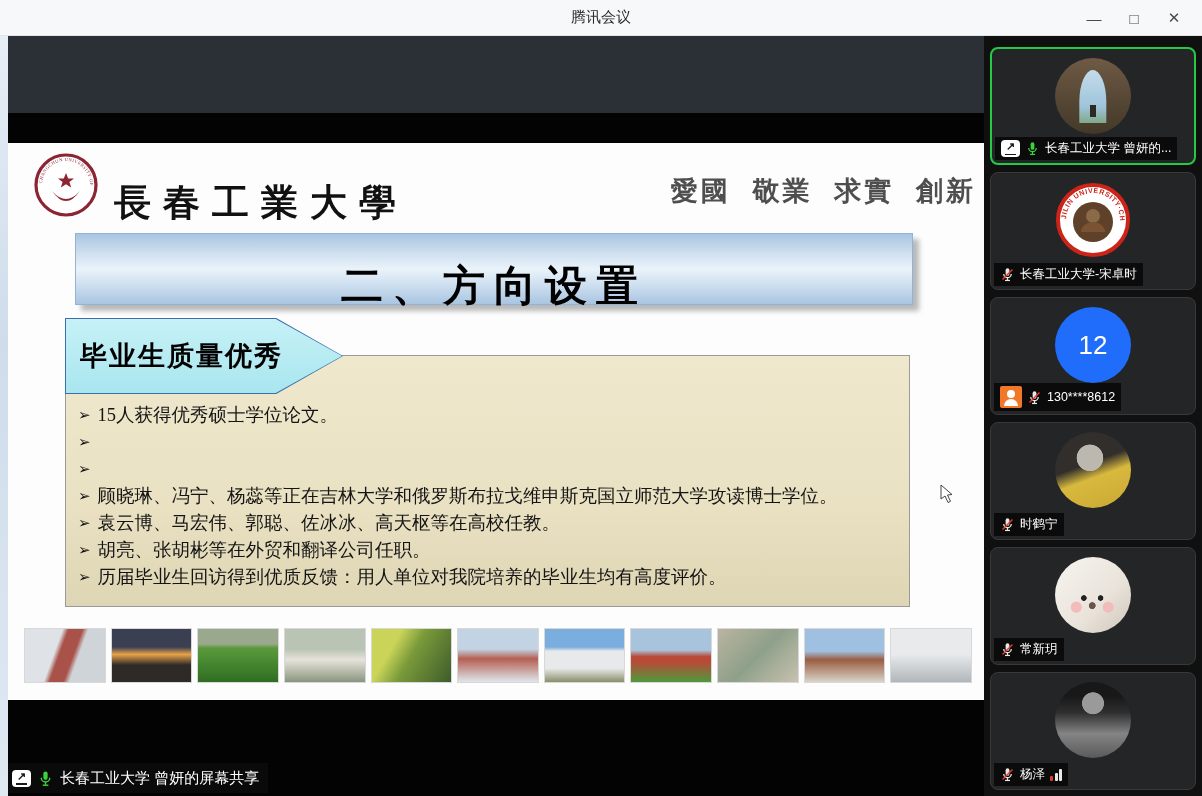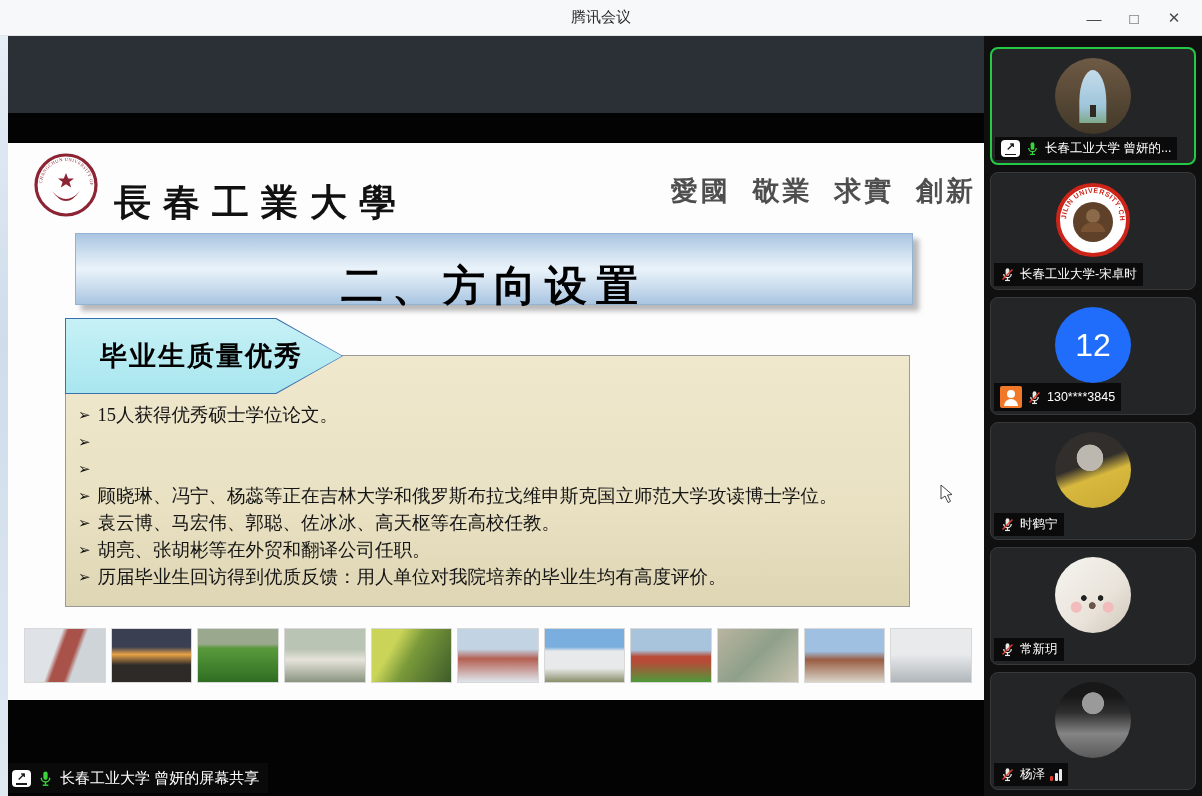--- a/index.html
+++ b/index.html
@@ -46,21 +46,21 @@
   .bullets { list-style:none; padding:46px 8px 0 12px; }
   .bullets li { display:flex; gap:7px; font-size:18.5px; line-height:27px; color:#141414; white-space:nowrap; }
   .bullet-marker { flex:0 0 auto; font-size:15px; color:#111; }
 
   .callout-outer { position:absolute; left:57px; top:175px; width:278px; height:76px;
                    background:#3a6fae;
                    clip-path:polygon(0 0,76% 0,100% 50%,76% 100%,0 100%); }
   .callout-inner { position:absolute; left:1px; top:1px; width:276px; height:74px;
                    background:linear-gradient(to bottom,#c6f1f6,#a9e6ef);
                    clip-path:polygon(0 0,76% 0,100% 50%,76% 100%,0 100%);
-                   display:flex; align-items:center;padding-left:20px; }
+                   display:flex; align-items:center; }
   .callout-text { padding-left:14px; font-size:27px; font-weight:bold; color:#000;
                   font-family:"Liberation Sans", sans-serif; letter-spacing:2px; }
 
   .photo-strip { position:absolute; left:16px; top:485px; width:948px; height:55px;
                  display:flex; gap:5px; }
   .photo { flex:1; height:55px; border:1px solid #d8d8d8; }
   .p1 { background:linear-gradient(110deg,#dfe3e7 38%,#a8524a 44% 58%,#cfd4d8 64%); }
   .p2 { background:linear-gradient(to bottom,#3a3f52 0 34%,#e8a248 48%,#2e2a28 68%); }
   .p3 { background:linear-gradient(to bottom,#9aa98e 0 28%,#5a9a3c 36%,#2f6e22); }
   .p4 { background:linear-gradient(to bottom,#b9c4b4 0 38%,#e6e3da 58%,#8a9580); }
@@ -99,21 +99,21 @@
       radial-gradient(circle at 50% 28%, #9a9a9a 0 16%, rgba(0,0,0,0) 17%),
       linear-gradient(#181818 0 18%,#2e2e2e 40%,#848484 68%,#5a5a5a); }
   .av-dog { background:
       radial-gradient(circle at 38% 54%, #222 0 4%, rgba(0,0,0,0) 5%),
       radial-gradient(circle at 60% 54%, #222 0 4%, rgba(0,0,0,0) 5%),
       radial-gradient(circle at 49% 64%, #6a5648 0 5%, rgba(0,0,0,0) 6%),
       radial-gradient(circle at 28% 66%, #f2bcbc 0 7%, rgba(0,0,0,0) 8%),
       radial-gradient(circle at 70% 66%, #f2bcbc 0 7%, rgba(0,0,0,0) 8%),
       linear-gradient(135deg,#f7f4f0,#e9e3da 60%,#cfc6ba); }
   .av-number { background:#1f6dfa; display:flex; align-items:center; justify-content:center;
-               color:#fff; font-size:32px; font-weight:500; }
+               color:#fff; font-size:26px; font-weight:500; }
 
   .name-label { position:absolute; left:3px; bottom:3px; max-width:196px; display:flex; align-items:center;
                 gap:5px; background:rgba(8,8,8,0.88); padding:3px 6px; color:#fff; font-size:12.5px;
                 white-space:nowrap; overflow:hidden; }
 
   .mic-svg { width:15px; height:15px; flex:0 0 auto; }
   .status-pill .mic-svg { width:17px; height:17px; }
 
   .share-ic { width:19px; height:17px; background:#fff; border-radius:4px; display:inline-flex;
               align-items:flex-start; justify-content:center; flex:0 0 auto; position:relative; }
@@ -294,21 +294,21 @@
         </div>
         <div class="name-label">
           <span class="person-ic"></span>
           <svg class="mic-svg" viewBox="0 0 24 24">
             <rect x="9" y="2" width="6" height="12" rx="3" fill="#e8e8e8"></rect>
             <path d="M6 11 a6 6 0 0 0 12 0" fill="none" stroke="#e8e8e8" stroke-width="2"></path>
             <line x1="12" y1="17" x2="12" y2="21" stroke="#e8e8e8" stroke-width="2"></line>
             <line x1="8" y1="21.5" x2="16" y2="21.5" stroke="#e8e8e8" stroke-width="2"></line>
             <line x1="4" y1="20" x2="20" y2="4" stroke="#e23b2c" stroke-width="2.4"></line>
           </svg>
-          <span>130****3845</span>
+          <span>130****8612</span>
         </div>
       </div>
 
       <div class="tile">
         <div class="avatar av-photo-mask"></div>
         <div class="name-label">
           <svg class="mic-svg" viewBox="0 0 24 24">
             <rect x="9" y="2" width="6" height="12" rx="3" fill="#e8e8e8"></rect>
             <path d="M6 11 a6 6 0 0 0 12 0" fill="none" stroke="#e8e8e8" stroke-width="2"></path>
             <line x1="12" y1="17" x2="12" y2="21" stroke="#e8e8e8" stroke-width="2"></line>

